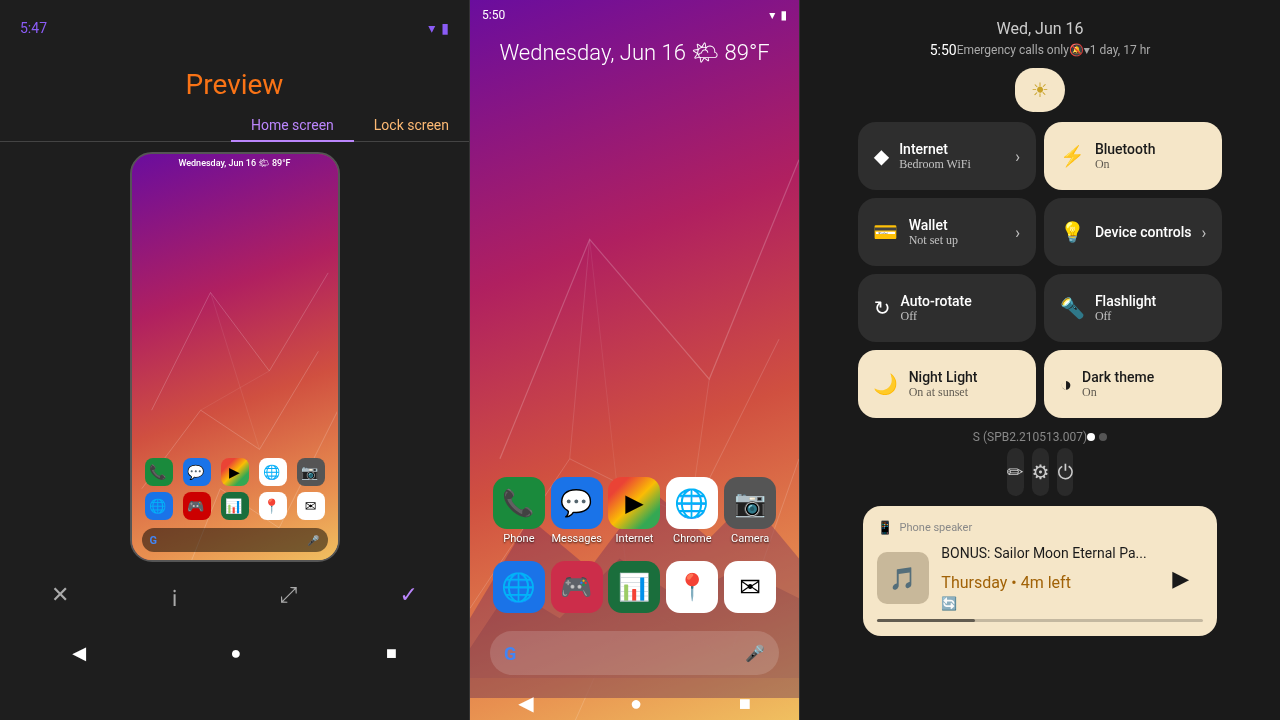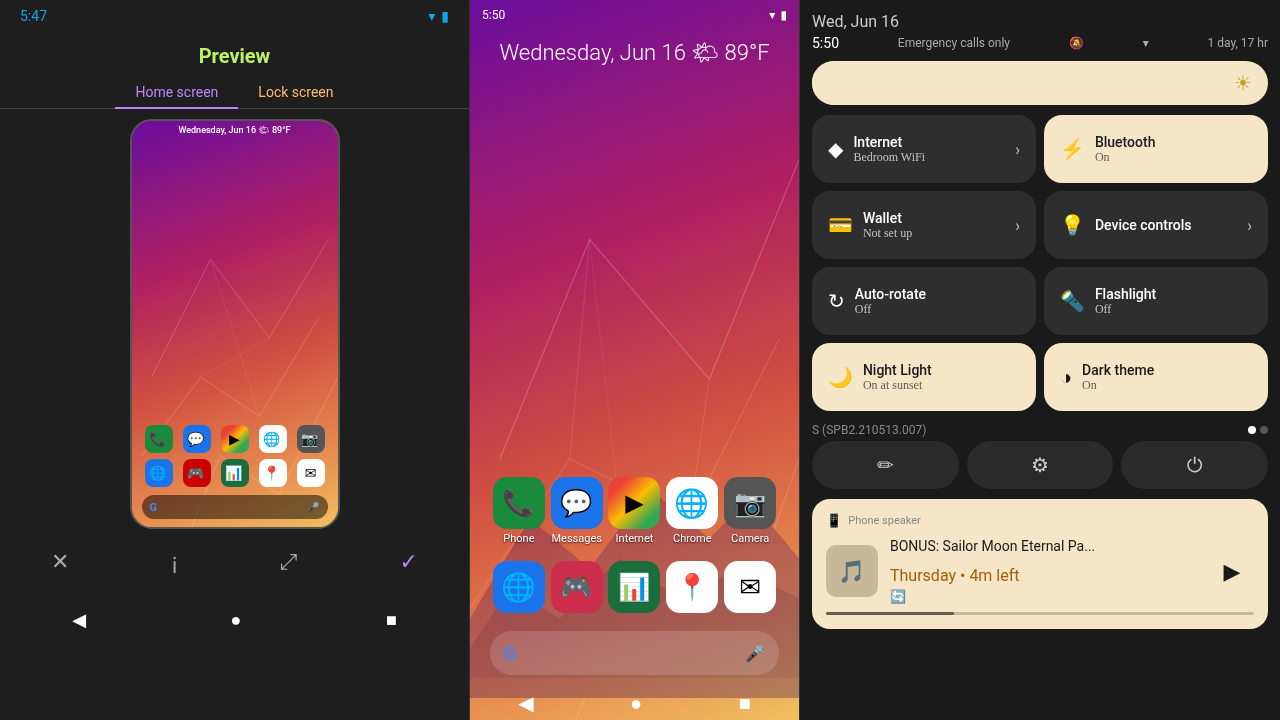--- a/index.html
+++ b/index.html
@@ -20,37 +20,37 @@
       display: flex;
       flex-direction: column;
       align-items: center;
       border-right: 1px solid #333;
     }
     .panel1-status {
       width: 100%;
       display: flex;
       justify-content: space-between;
       align-items: center;
-      padding: 8px 20px;
-      color: #0ea5e9;
+      padding: 20px 20px;
+      color: #8b5cf6;
       font-size: 14px;
     }
     .panel1-status-icons { display: flex; gap: 6px; align-items: center; }
     .preview-title {
-      color: #bef264;
-      font-size: 20px;
-      font-weight: 700;
+      color: #f97316;
+      font-size: 28px;
+      font-weight: 400;
       text-align: center;
       padding: 12px 0 8px;
     }
     .preview-tabs {
       display: flex;
       width: 100%;
       border-bottom: 1px solid #444;
-      justify-content: center;
+      justify-content: flex-end;
       margin-bottom: 10px;
     }
     .tab-item {
       padding: 8px 20px;
       font-size: 14px;
       color: #fdba74;
       cursor: pointer;
       position: relative;
     }
     .tab-item.active {
@@ -216,21 +216,22 @@
     }
 
     
     .panel3 {
       width: 480px;
       height: 720px;
       background: #1a1a1a;
       color: white;
       display: flex;
       flex-direction: column;
-      padding: 12px;
+      padding: 19px;
+      align-items: center;
     }
     .p3-header {
       display: flex;
       justify-content: space-between;
       align-items: center;
       margin-bottom: 4px;
     }
     .p3-date { font-size: 16px; color: #ccc; }
     .p3-status-row {
       display: flex;

